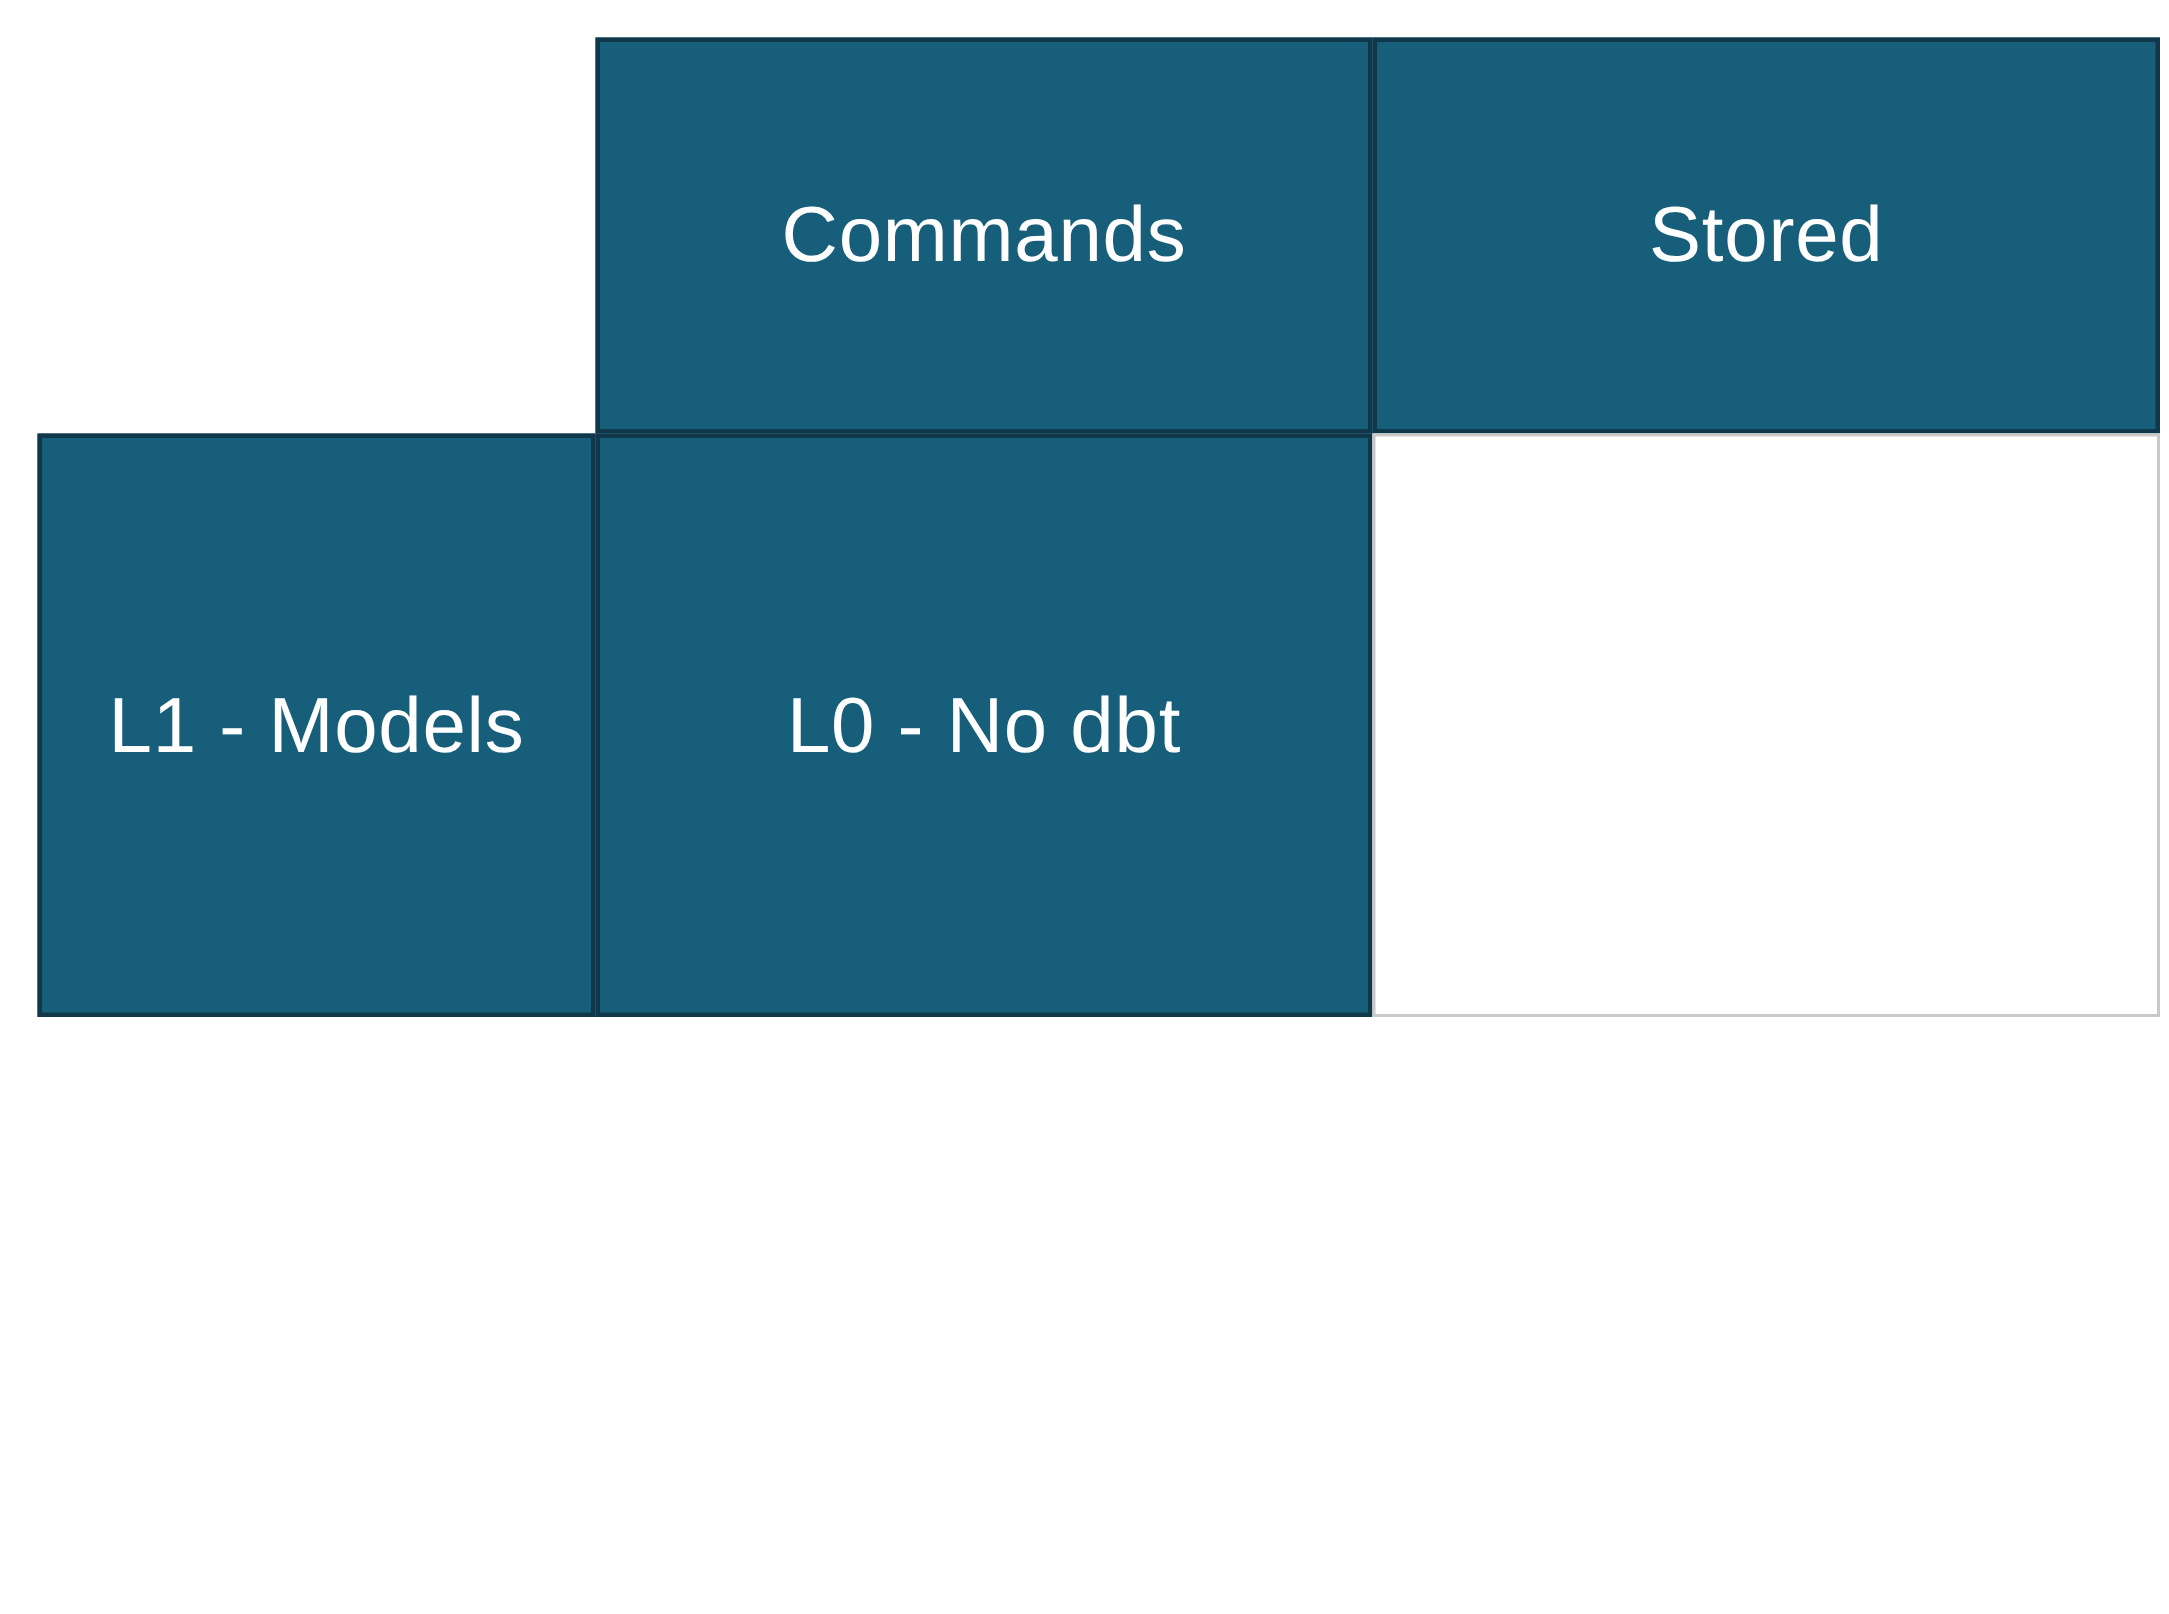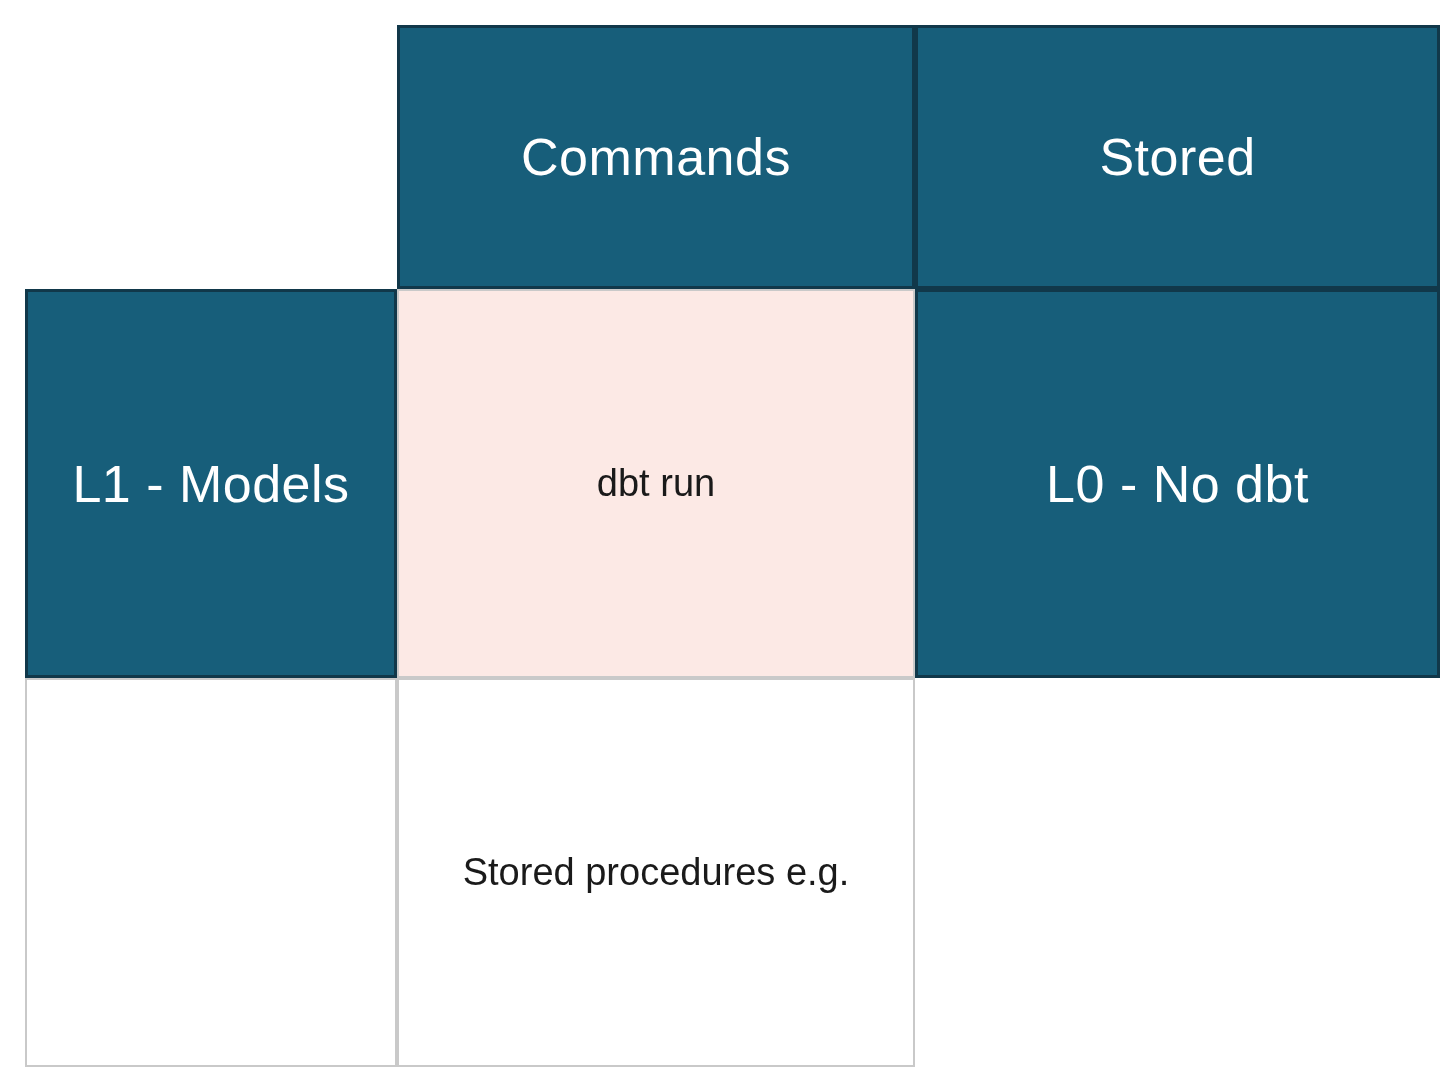--- a/index.html
+++ b/index.html
@@ -60,20 +60,18 @@
 <body>
 
 <div class="canvas">
   <div class="matrix">
 
     <div class="cell corner"></div>
     <div class="cell teal">Commands</div>
     <div class="cell teal">Stored</div>
 
     <div class="cell teal">L1 - Models</div>
-    <div class="cell body pink">dbt run</div>
 
     <div class="cell teal">L0 - No dbt</div>
     <div class="cell body white"></div>
-    <div class="cell body white">Stored procedures e.g.</div>
 
   </div>
 </div>
 
 </body></html>

